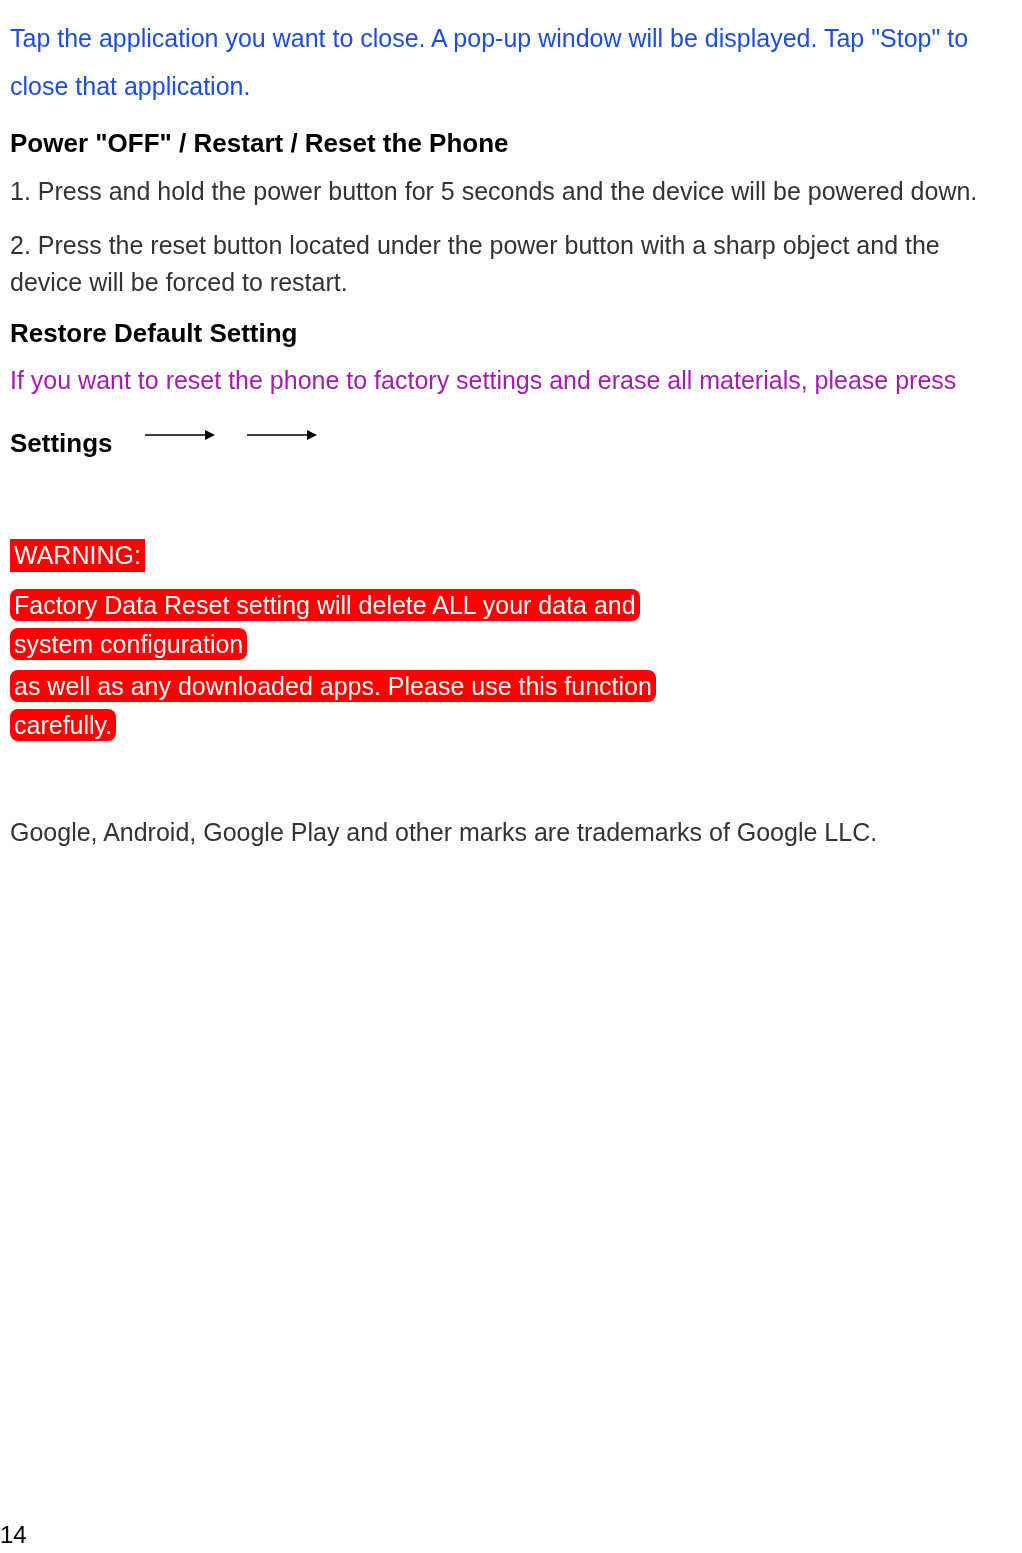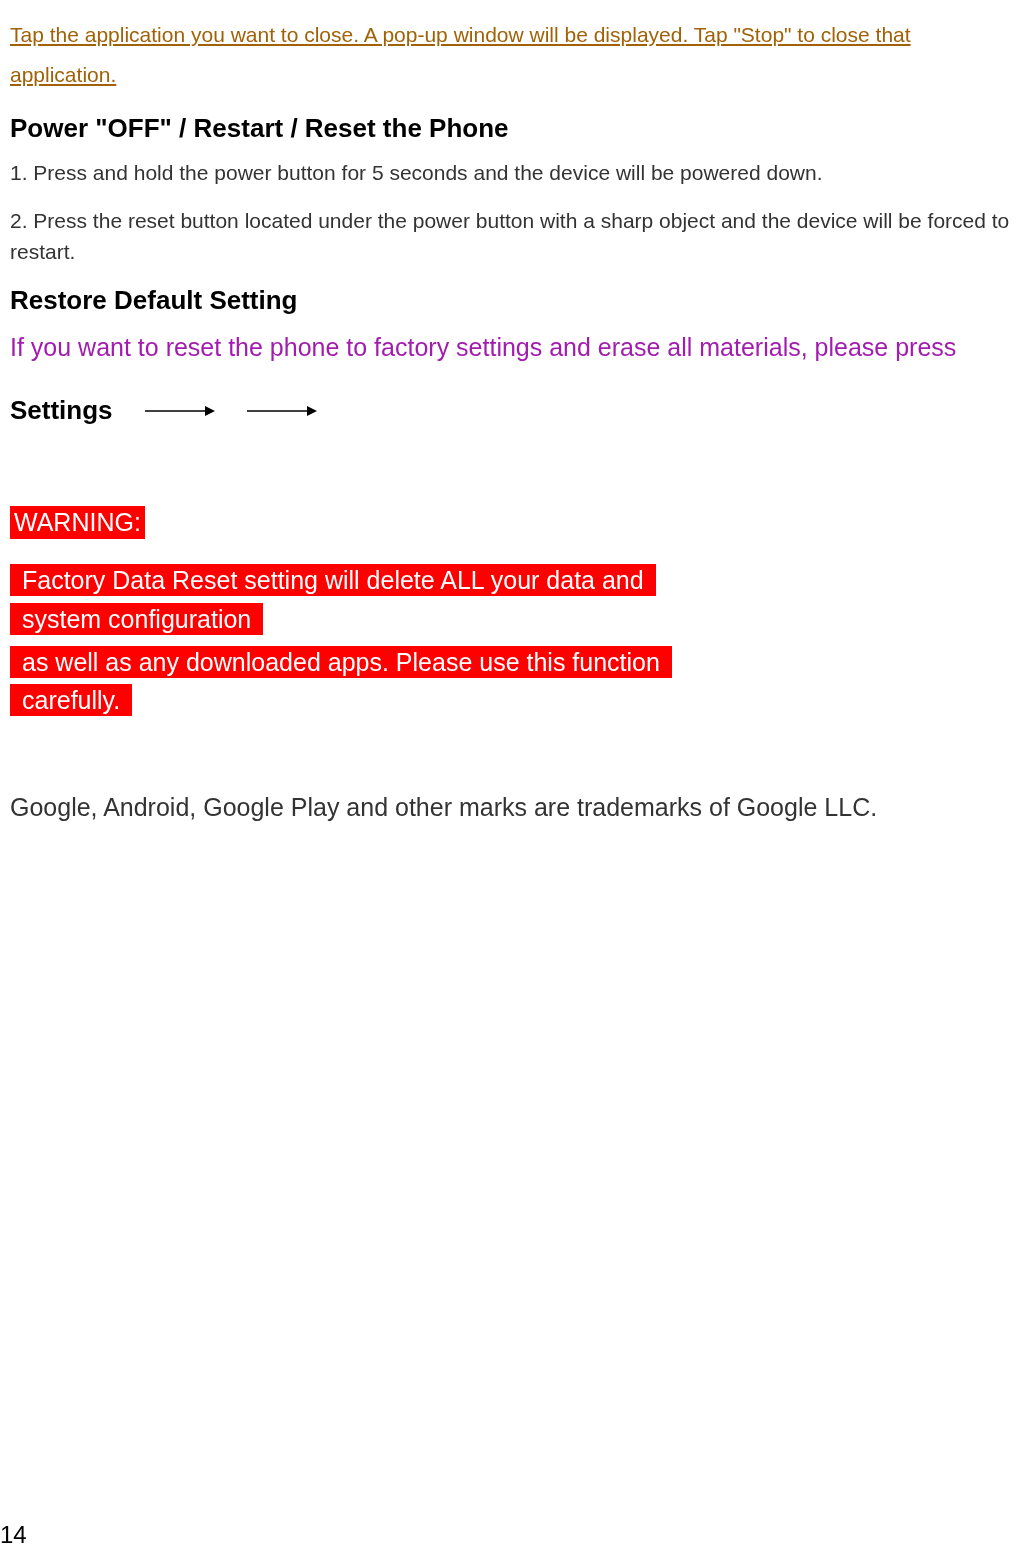--- a/index.html
+++ b/index.html
@@ -10,76 +10,75 @@
     body {
       font-family: Arial, Helvetica, sans-serif;
       width: 1022px;
       height: 1553px;
       padding: 15px 10px 30px 10px;
       color: #000;
       background: #fff;
       position: relative;
     }
     .intro-para {
-      font-size: 21px;
+      font-size: 25px;
       line-height: 1.9;
       margin-bottom: 18px;
-      color: #a16207;
-      text-decoration: underline;
+      color: #1d4ed8;
     }
     .section-heading {
       font-size: 26px;
       font-weight: bold;
       margin-bottom: 14px;
     }
     .numbered-item {
-      font-size: 21px;
+      font-size: 25px;
       line-height: 1.45;
       margin-bottom: 18px;
       color: #333;
     }
     .numbered-item .num {
       font-weight: normal;
     }
     .body-text {
       font-size: 25px;
       line-height: 1.4;
       color: #a21caf;
       margin-bottom: 30px;
     }
     .path-row {
       display: flex;
-      align-items: center;
       gap: 32px;
       font-size: 26px;
       font-weight: bold;
       margin-top: 20px;
       margin-bottom: 80px;
     }
     .arrow-svg {
       flex-shrink: 0;
     }
     .warning-label {
       display: inline-block;
       background: #ff0000;
       color: #fff;
       font-size: 25px;
       padding: 2px 4px;
-      margin-bottom: 22px;
+      margin-bottom: 14px;
     }
     .warning-line {
       font-size: 25px;
       line-height: 1.55;
       margin-bottom: 4px;
     }
     .warning-line .hl {
       background: #ff0000;
       color: #fff;
-      padding: 2px 12px;
+      padding: 2px 4px;
       box-decoration-break: clone;
+      border-radius: 8px;
       -webkit-box-decoration-break: clone;
     }
     .trademark {
       font-size: 25px;
       line-height: 1.4;
       margin-top: 70px;
       color: #333;
     }
     .page-number {
       position: absolute;

